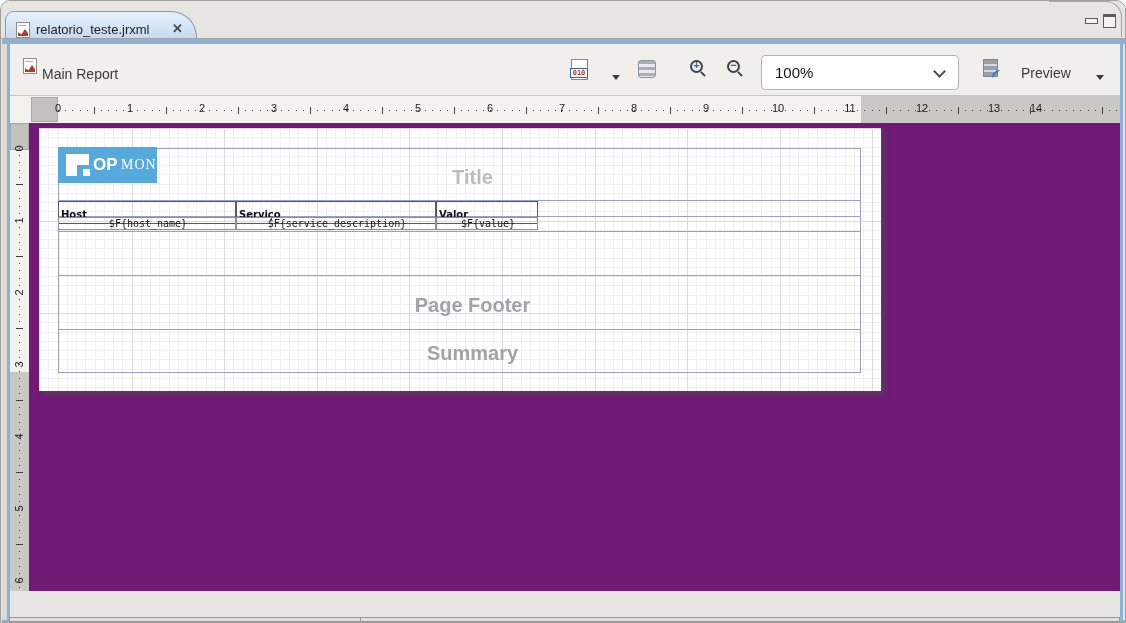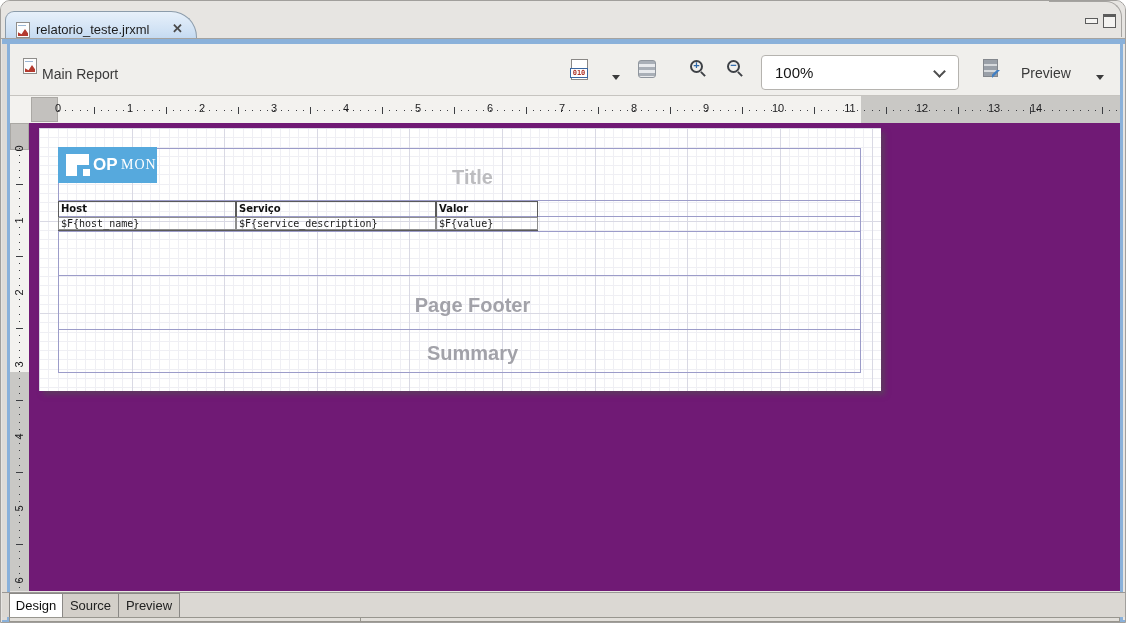--- a/index.html
+++ b/index.html
@@ -111,24 +111,24 @@
   .logo-glyph { position:absolute; left:8px; top:7px; width:24px; height:22px; }
   .logo-glyph i { position:absolute; background:#fff; }
   .lg-bar { left:0; top:0; width:11px; height:22px; }
   .lg-top { left:11px; top:0; width:12px; height:11px; }
   .lg-dot { left:17px; top:15px; width:7px; height:7px; }
   .logo-op  { position:absolute; left:35px; top:8px; font:bold 17px "Liberation Sans",sans-serif; color:#fff; }
   .logo-mon { position:absolute; left:63px; top:10px; font:14px "Liberation Serif",serif; color:#fff; letter-spacing:1px; }
   .title-el { left:118px; top:25px; width:701px; height:28px; border:1px solid #cfcfd8; }
   .title-text { position:absolute; left:4px; top:0px; font:23px "DejaVu Sans",sans-serif; color:#141414; white-space:nowrap; }
 
-  .hcell { position:absolute; top:73px; height:30px; border:1px solid #5a5a5a;
-           font:bold 10px "DejaVu Sans",sans-serif; color:#101010; padding:1px 0 0 2px; background:transparent; }
+  .hcell { position:absolute; top:73px; height:23px; border:1px solid #5a5a5a;
+           font:bold 10px "DejaVu Sans",sans-serif; color:#101010; padding:7px 0 0 2px; background:transparent; }
   .fcell { position:absolute; top:89px; height:13px; border:1px solid #8f8f8f;
-           font:10px "DejaVu Sans Mono",monospace; color:#1c1c1c; padding:0 0 0 2px; }
+           font:10px "DejaVu Sans Mono",monospace; color:#1c1c1c; padding:0 0 0 2px;text-align:center; }
   .c0 { left:19px; width:178px; } .c1 { left:197px; width:200px; }
   .c2h { left:397px; width:102px; }
 
   
   .btabs { left:1px; top:591px; width:1124px; height:25px; background:#dbd8d3; border-top:1px solid #9a9895; }
   .btab { position:absolute; top:0px; height:25px; border:1px solid #8a8885;
           font-size:13px; color:#222; text-align:center; padding-top:4px; background:#d3cfc9; }
   .btab.active { background:#ffffff; color:#0d0d0d; border-bottom:1px solid #fff; }
   .bt0 { left:7px; width:54px; } .bt1 { left:60px; width:57px; } .bt2 { left:116px; width:62px; }
   .status-left  { left:8px;  top:616px; width:352px; height:5px; background:#e2dfda; border:1px solid #98968f; }
@@ -253,21 +253,16 @@
 
       <div class="fcell c0">$F{host_name}</div>
       <div class="fcell c1">$F{service_description}</div>
       <div class="fcell c2h">$F{value}</div>
 
       <div class="band-label lbl-mid" style="top:166px;">Page Footer</div>
       <div class="band-label lbl-mid" style="top:214px;">Summary</div>
     </div>
   </div>
 
-  <div class="abs btabs">
-    <div class="btab bt0 active">Design</div>
-    <div class="btab bt1">Source</div>
-    <div class="btab bt2">Preview</div>
-  </div>
   <div class="abs status-left"></div>
   <div class="abs status-right"></div>
 
 </div>
 
 </body></html>

